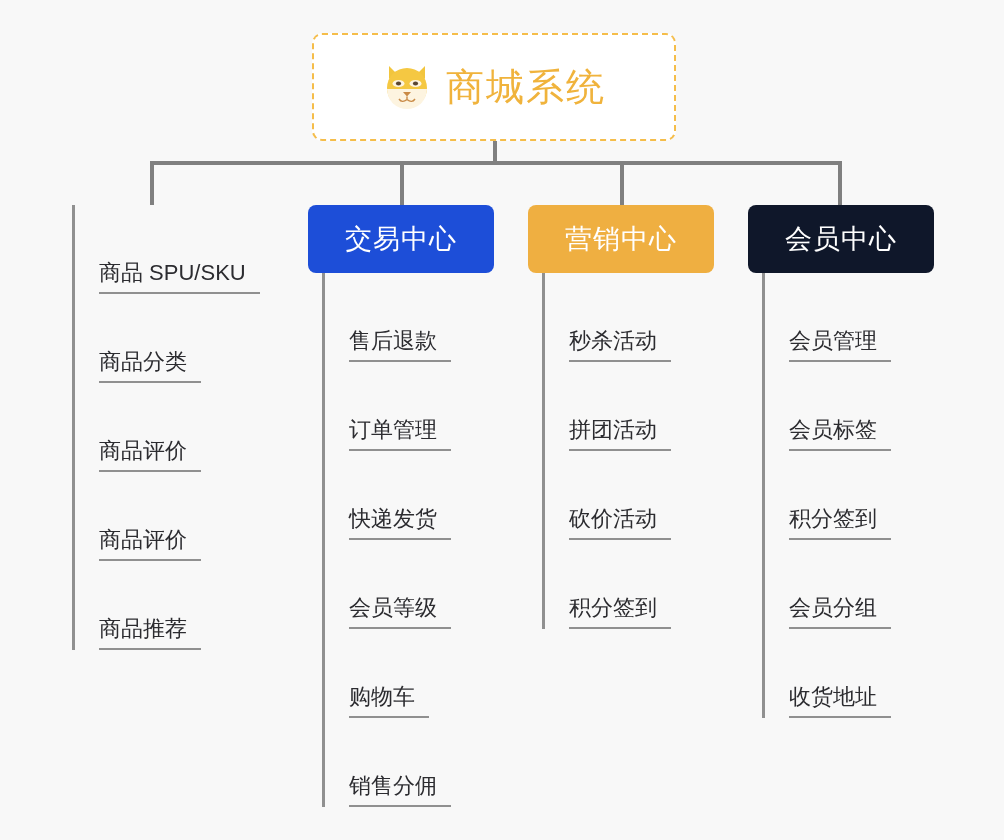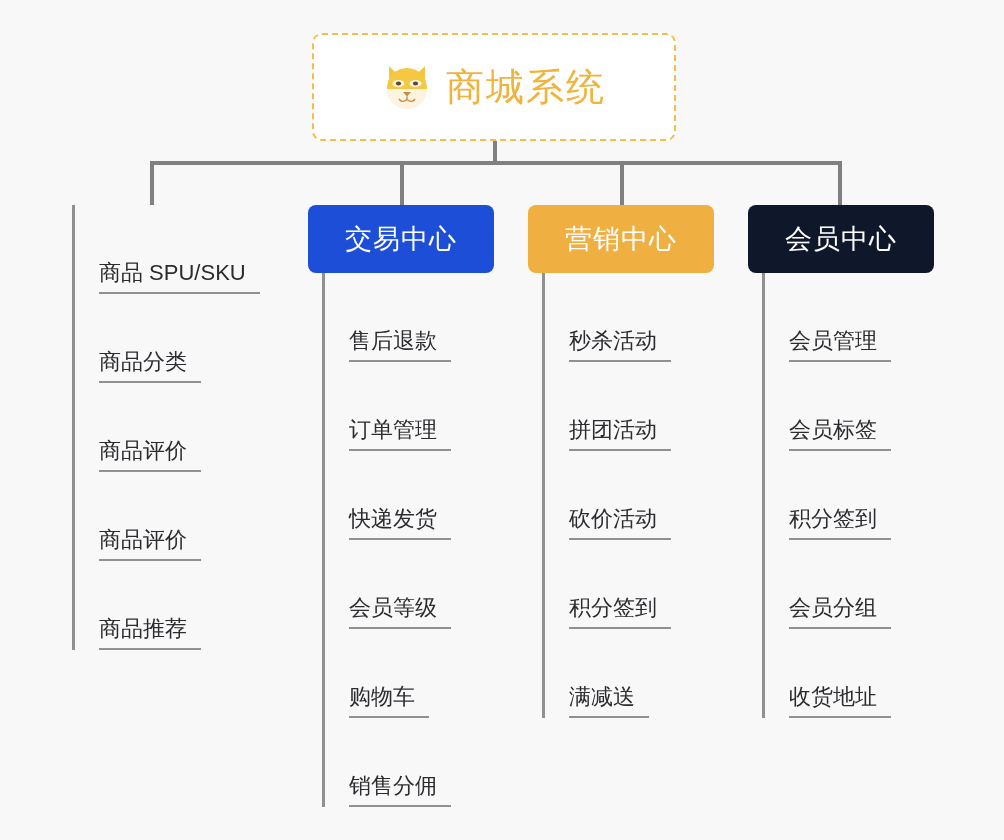--- a/index.html
+++ b/index.html
@@ -201,23 +201,20 @@
         </div>
       <div class="leaf-item">
           <span class="leaf-label">拼团活动</span>
         </div>
       <div class="leaf-item">
           <span class="leaf-label">砍价活动</span>
         </div>
       <div class="leaf-item">
           <span class="leaf-label">积分签到</span>
         </div>
-      <div class="leaf-item">
-          <span class="leaf-label">满减送</span>
-        </div>
     </div>
   </div>
 
   <div class="column" style="left:748px">
     <div class="cat-box" style="background:#0f172a">
       <span>会员中心</span>
     </div>
     <div class="leaf-list">
       <div class="leaf-item">
           <span class="leaf-label">会员管理</span>

